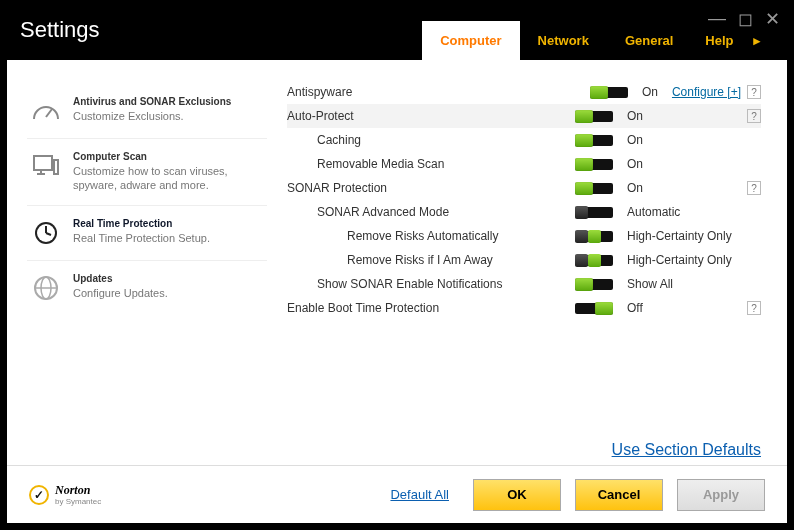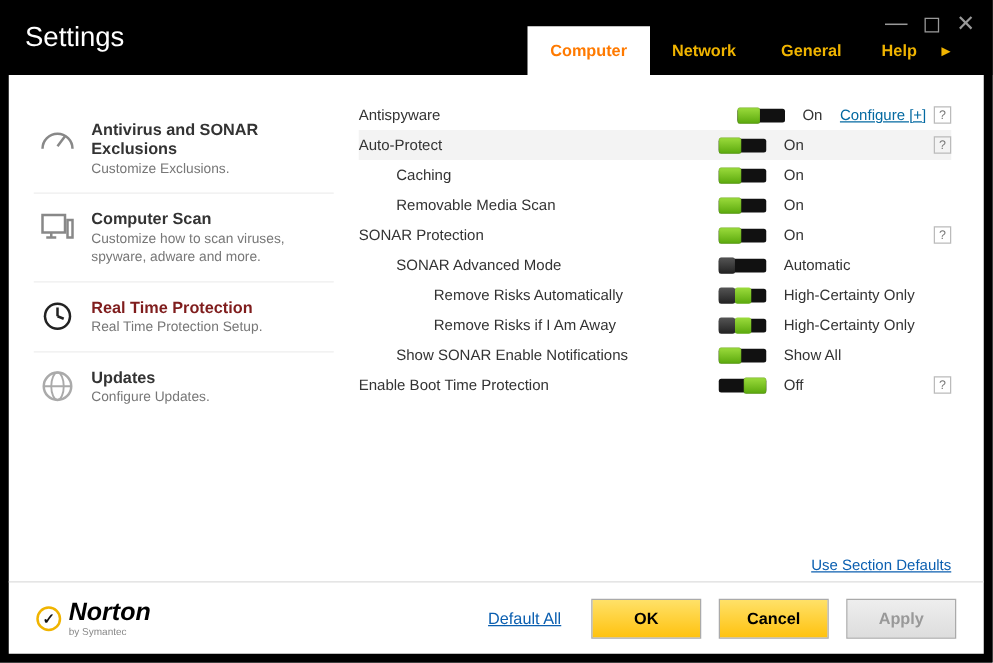--- a/index.html
+++ b/index.html
@@ -11,46 +11,46 @@
 .win-controls span { color: #999; font-size: 18px; cursor: pointer; }
 .tabs { position: absolute; bottom: 0; right: 28px; display: flex; align-items: flex-end; }
 .tab { padding: 12px 18px; color: #f0b400; font-size: 13px; font-weight: bold; cursor: pointer; }
 .tab.active { background: #fff; color: #ff7a00; }
 .help-tab { padding: 12px 6px 12px 14px; color: #f0b400; font-size: 13px; font-weight: bold; cursor: pointer; display: flex; align-items: center; gap: 20px; }
 .content { background: #fff; position: absolute; top: 60px; left: 7px; right: 7px; bottom: 7px; display: flex; flex-direction: column; }
 .body { flex: 1; display: flex; overflow: hidden; }
 .sidebar { width: 270px; padding: 24px 10px 10px 20px; }
 .side-item { display: flex; gap: 12px; padding: 12px 4px; cursor: pointer; border-bottom: 1px solid transparent; }
 .side-item:not(:last-child) { border-bottom: 1px solid #eee; }
-.side-item.active .side-title { color: #7f1d1d; }
+.side-item.active .side-title { color: #0f172a; }
 .side-icon { width: 30px; height: 30px; flex: none; display: flex; align-items: center; justify-content: center; }
-.side-title { font-weight: bold; font-size: 13px; color: #333; }
+.side-title { font-weight: bold; font-size: 10px; color: #333; }
 .side-desc { font-size: 11px; color: #777; margin-top: 2px; line-height: 1.3; }
 .main { flex: 1; padding: 20px 26px 10px 10px; position: relative; }
 .setting-row { display: flex; align-items: center; height: 24px; font-size: 12px; color: #333; }
 .setting-row.striped { background: #f3f3f3; }
 .setting-label { flex: 1; }
 .indent1 { padding-left: 30px; }
 .indent2 { padding-left: 60px; }
 .toggle { width: 38px; height: 11px; background: #111; border-radius: 2px; position: relative; margin-right: 14px; flex: none; }
 .toggle .knob { position: absolute; top: -1px; width: 18px; height: 13px; background: linear-gradient(#9cdc3d,#5aa80c); border-radius: 2px; box-shadow: inset 0 0 1px rgba(0,0,0,0.4); }
 .toggle.on .knob { left: 0; }
 .toggle.off .knob { left: 20px; }
 .toggle.auto .knob { left: 0; background: linear-gradient(#555,#222); width: 13px; }
 .toggle.multi .knob-a { position:absolute; top:-1px; left:0; width:13px; height:13px; background:linear-gradient(#555,#222); border-radius:2px; }
 .toggle.multi .knob-b { position:absolute; top:-1px; left:13px; width:13px; height:13px; background:linear-gradient(#9cdc3d,#5aa80c); border-radius:2px; }
 .value-text { width: 120px; font-size: 12px; color: #333; }
 .config-link { color: #0369a1; text-decoration: underline; font-size: 12px; margin-right: 6px; cursor: pointer; white-space: nowrap; }
 .help-q { width: 14px; height: 14px; border: 1px solid #bbb; font-size: 10px; color: #777; display: flex; align-items: center; justify-content: center; cursor: pointer; flex: none; }
 .spacer-q { width: 14px; height: 14px; flex:none; }
-.section-defaults { position: absolute; bottom: 6px; right: 26px; color: #0b5fb0; text-decoration: underline; font-size: 12px; cursor: pointer; }
+.section-defaults { position: absolute; bottom: 6px; right: 26px; color: #0b5fb0; text-decoration: underline; font-size: 16px; cursor: pointer; }
 .footer { height: 58px; border-top: 1px solid #ddd; display: flex; align-items: center; padding: 0 22px; gap: 14px; }
 .brand { display: flex; align-items: center; gap: 6px; }
 .brand-check { width: 20px; height: 20px; border: 2px solid #f0b400; border-radius: 50%; display:flex; align-items:center; justify-content:center; color:#111; font-size:12px; font-weight:bold; }
-.brand-name { font-weight: bold; font-style: italic; font-size: 20px; }
+.brand-name { font-weight: bold; font-style: italic; font-size: 12px; font-family: Liberation Serif, serif; }
 .brand-sub { font-size: 8px; color: #888; line-height: 1; }
 .footer-spacer { flex: 1; }
 .link-btn { color: #0b5fb0; text-decoration: underline; font-size: 13px; cursor: pointer; margin-right: 10px; }
 .btn { width: 88px; height: 32px; border: 1px solid #aaa; font-size: 13px; font-weight: bold; cursor: pointer; background: linear-gradient(#ffe168,#ffc20f); }
 .btn.disabled { background: linear-gradient(#eee,#ddd); color: #999; cursor: default; }
 </style>
 </head>
 <body>
 
 <div class="window">

